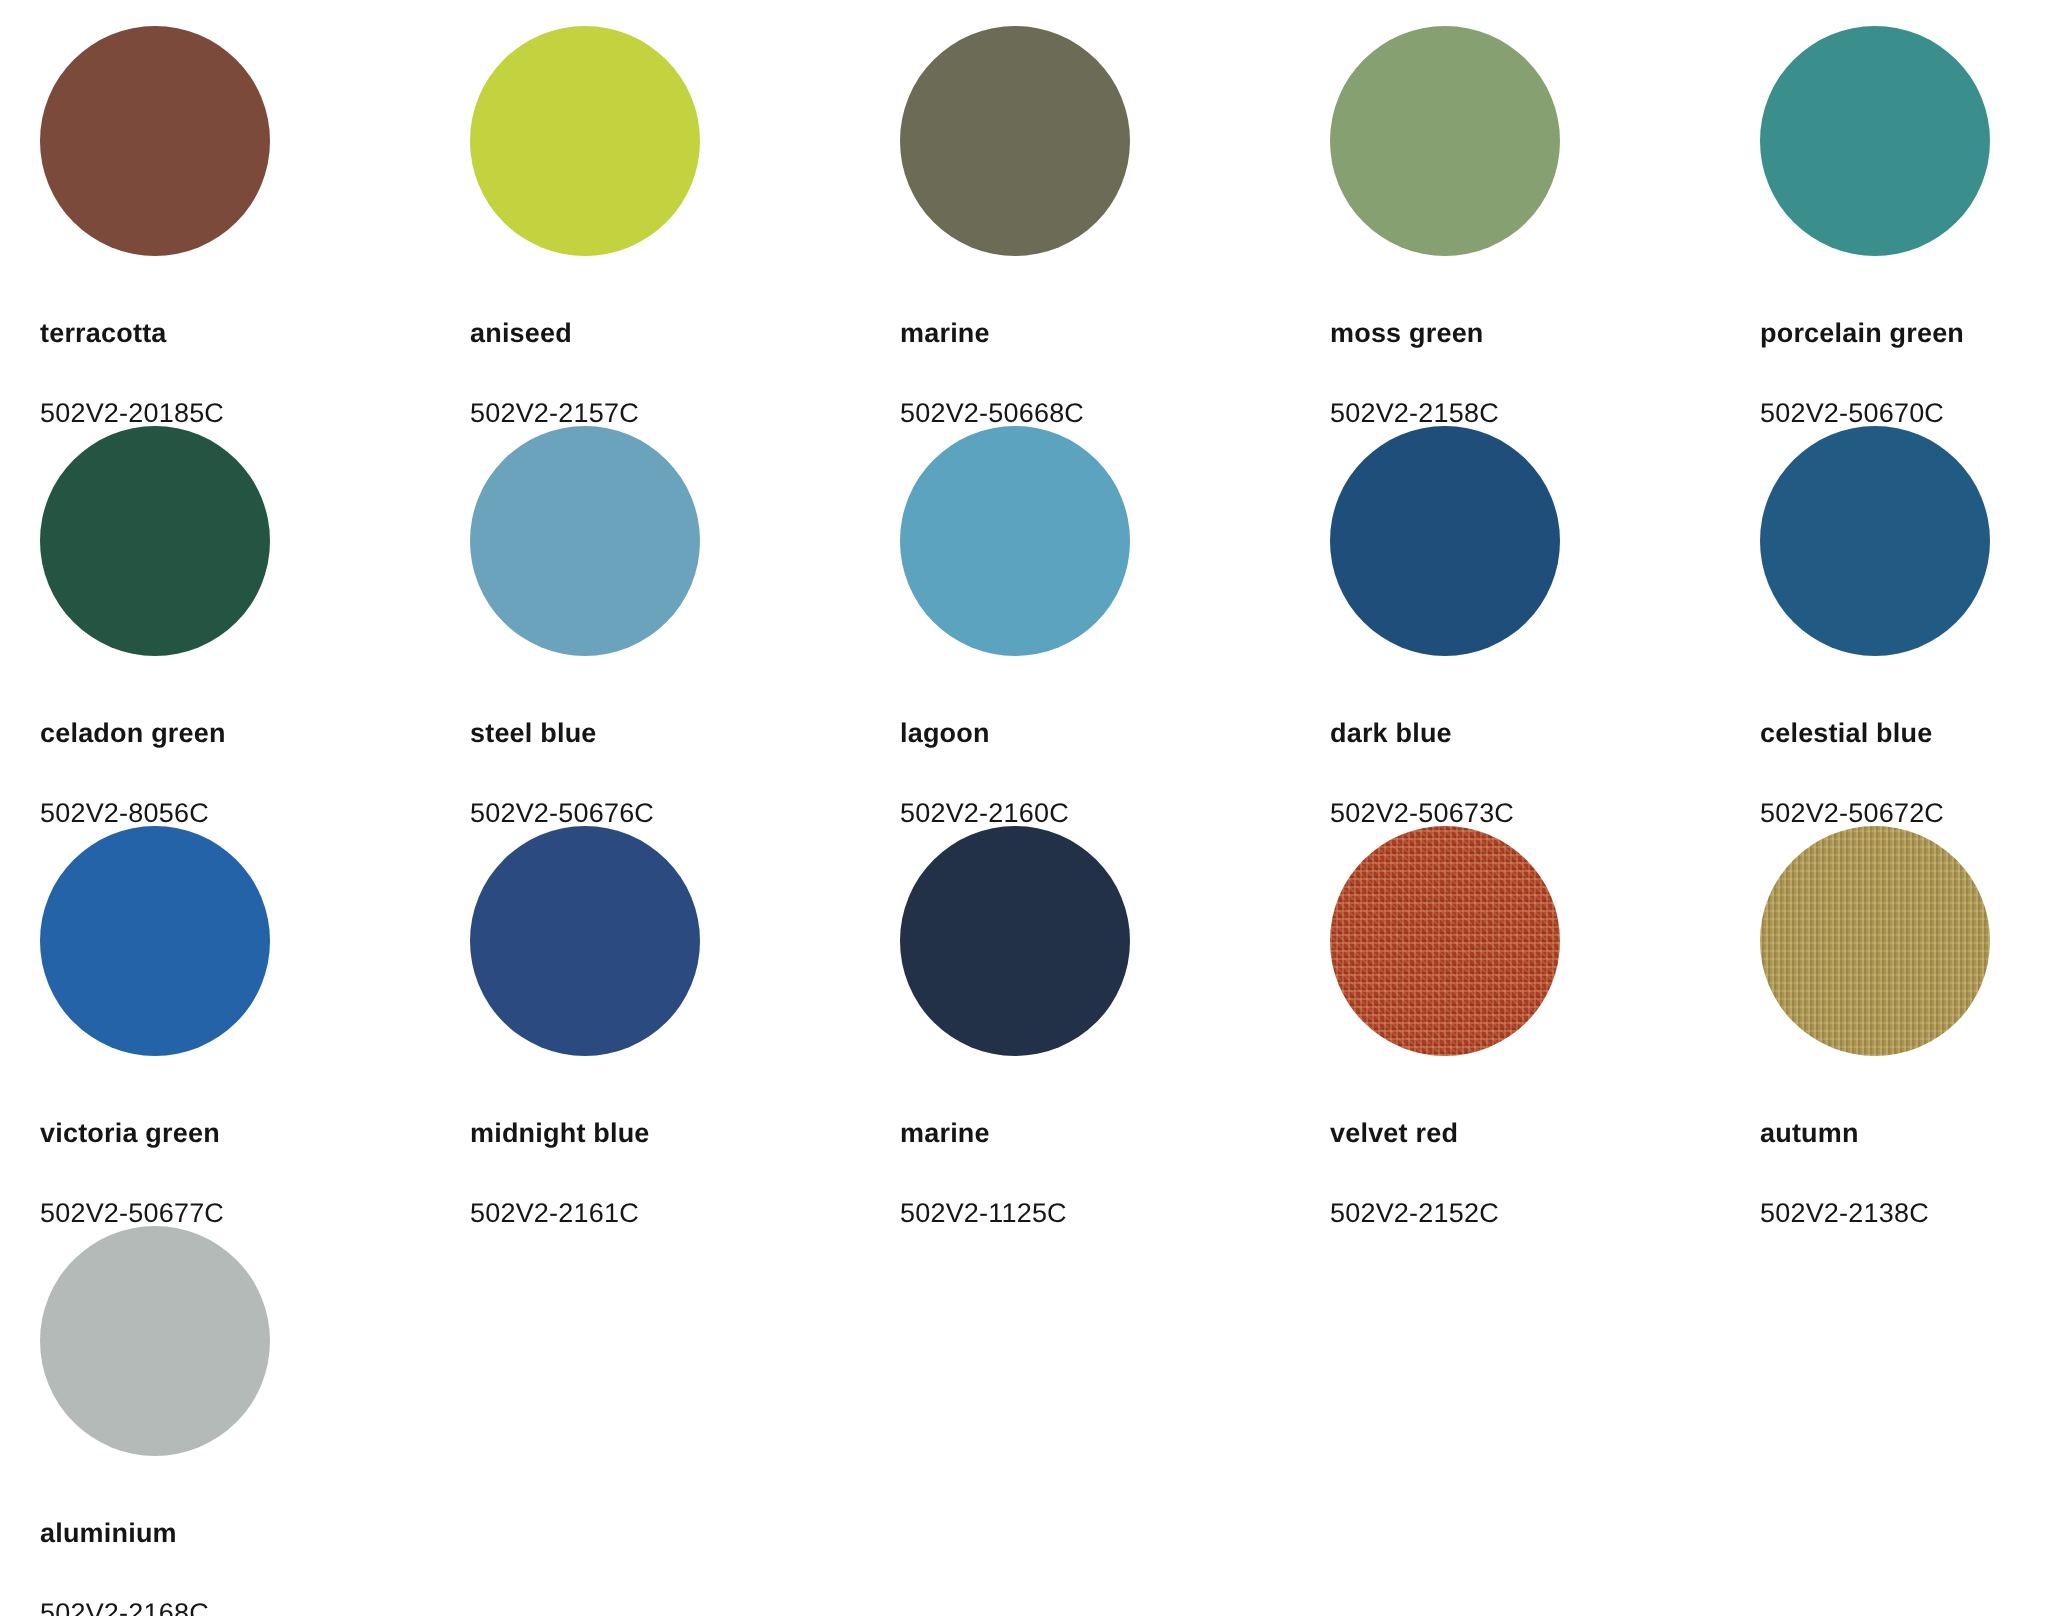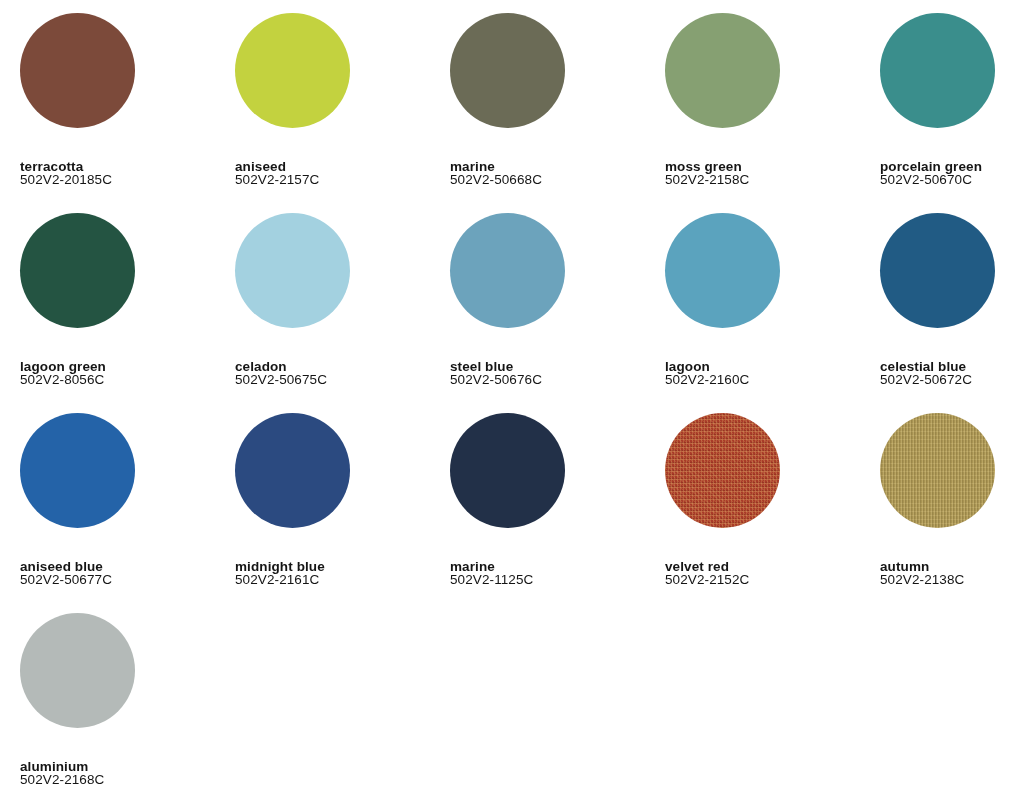--- a/index.html
+++ b/index.html
@@ -74,21 +74,21 @@
     top: 146px;
     font-size: 13.5px;
     font-weight: bold;
     color: #151515;
     letter-spacing: 0.1px;
     white-space: nowrap;
   }
   .swatch-code {
     position: absolute;
     left: 0;
-    top: 159px;
+    top: 186px;
     font-size: 13.5px;
     font-weight: normal;
     color: #151515;
     letter-spacing: 0.1px;
     white-space: nowrap;
   }
 </style>
 </head>
 <body>
 
@@ -113,46 +113,46 @@
       <div class="swatch-name">moss green</div>
       <div class="swatch-code">502V2-2158C</div>
     </div>
     <div class="swatch">
       <div class="swatch-disc" style="background-color: rgb(58, 142, 140);"></div>
       <div class="swatch-name">porcelain green</div>
       <div class="swatch-code">502V2-50670C</div>
     </div>
     <div class="swatch">
       <div class="swatch-disc" style="background-color: rgb(36, 84, 66);"></div>
-      <div class="swatch-name">lagoon green</div>
+      <div class="swatch-name">celadon green</div>
       <div class="swatch-code">502V2-8056C</div>
-    </div>
-    <div class="swatch">
-      <div class="swatch-disc" style="background-color: rgb(163, 209, 224);"></div>
-      <div class="swatch-name">celadon</div>
-      <div class="swatch-code">502V2-50675C</div>
     </div>
     <div class="swatch">
       <div class="swatch-disc" style="background-color: rgb(108, 163, 188);"></div>
       <div class="swatch-name">steel blue</div>
       <div class="swatch-code">502V2-50676C</div>
     </div>
     <div class="swatch">
       <div class="swatch-disc" style="background-color: rgb(91, 163, 190);"></div>
       <div class="swatch-name">lagoon</div>
       <div class="swatch-code">502V2-2160C</div>
     </div>
     <div class="swatch">
+      <div class="swatch-disc" style="background-color: rgb(31, 78, 122);"></div>
+      <div class="swatch-name">dark blue</div>
+      <div class="swatch-code">502V2-50673C</div>
+    </div>
+    <div class="swatch">
       <div class="swatch-disc" style="background-color: rgb(33, 91, 132);"></div>
       <div class="swatch-name">celestial blue</div>
       <div class="swatch-code">502V2-50672C</div>
     </div>
     <div class="swatch">
       <div class="swatch-disc" style="background-color: rgb(36, 99, 168);"></div>
-      <div class="swatch-name">aniseed blue</div>
+      <div class="swatch-name">victoria green</div>
       <div class="swatch-code">502V2-50677C</div>
     </div>
     <div class="swatch">
       <div class="swatch-disc" style="background-color: rgb(43, 74, 128);"></div>
       <div class="swatch-name">midnight blue</div>
       <div class="swatch-code">502V2-2161C</div>
     </div>
     <div class="swatch">
       <div class="swatch-disc" style="background-color: rgb(34, 48, 72);"></div>
       <div class="swatch-name">marine</div>

